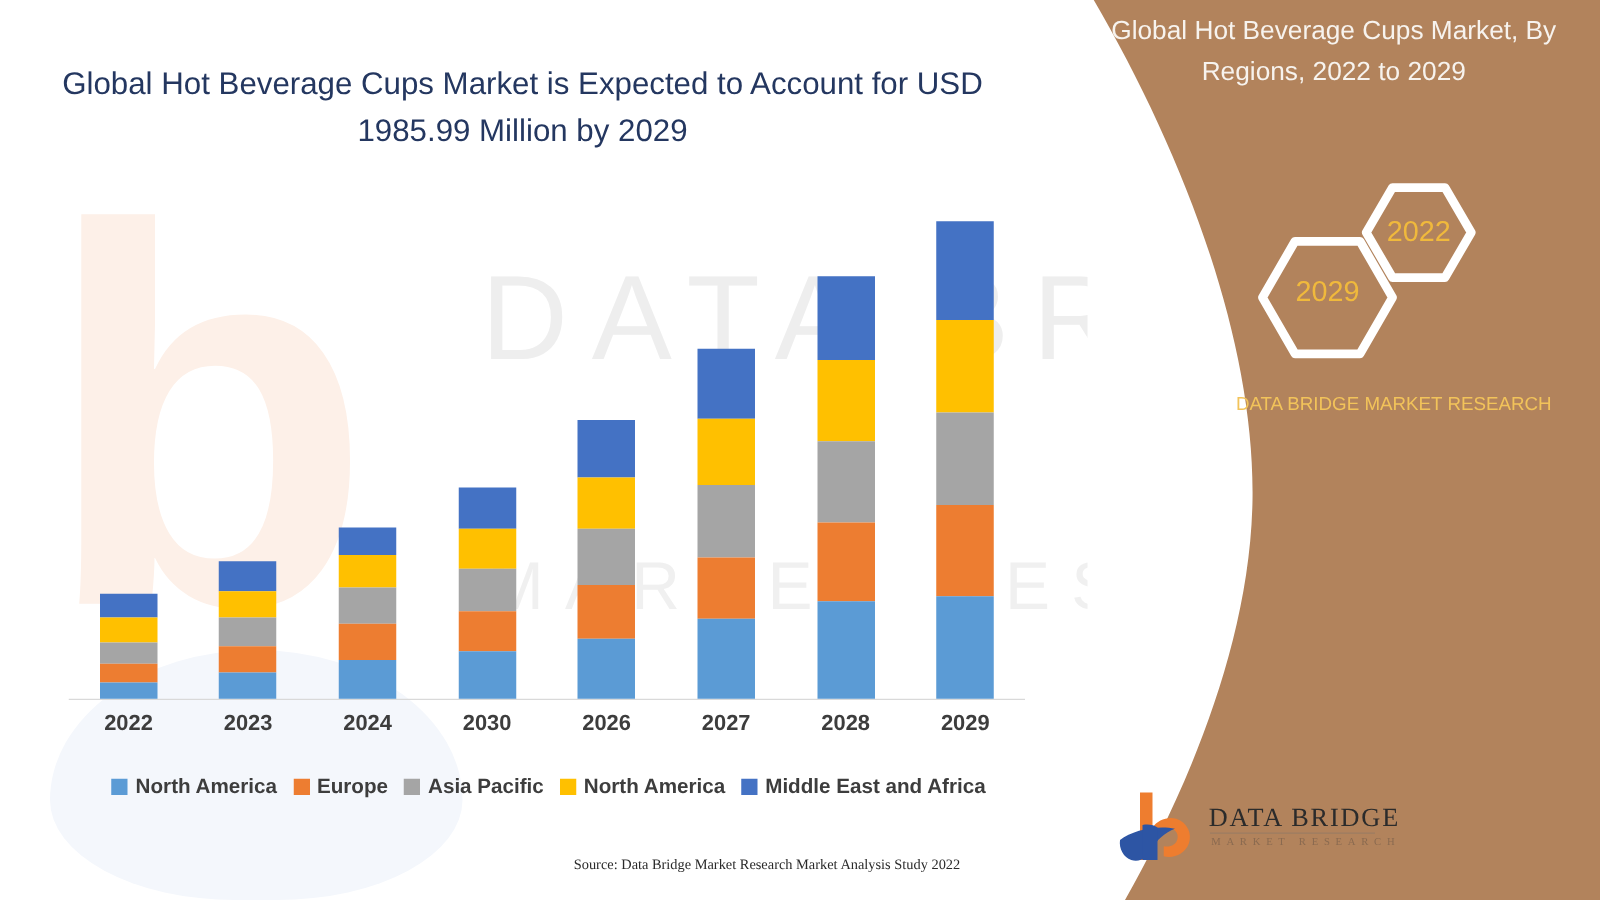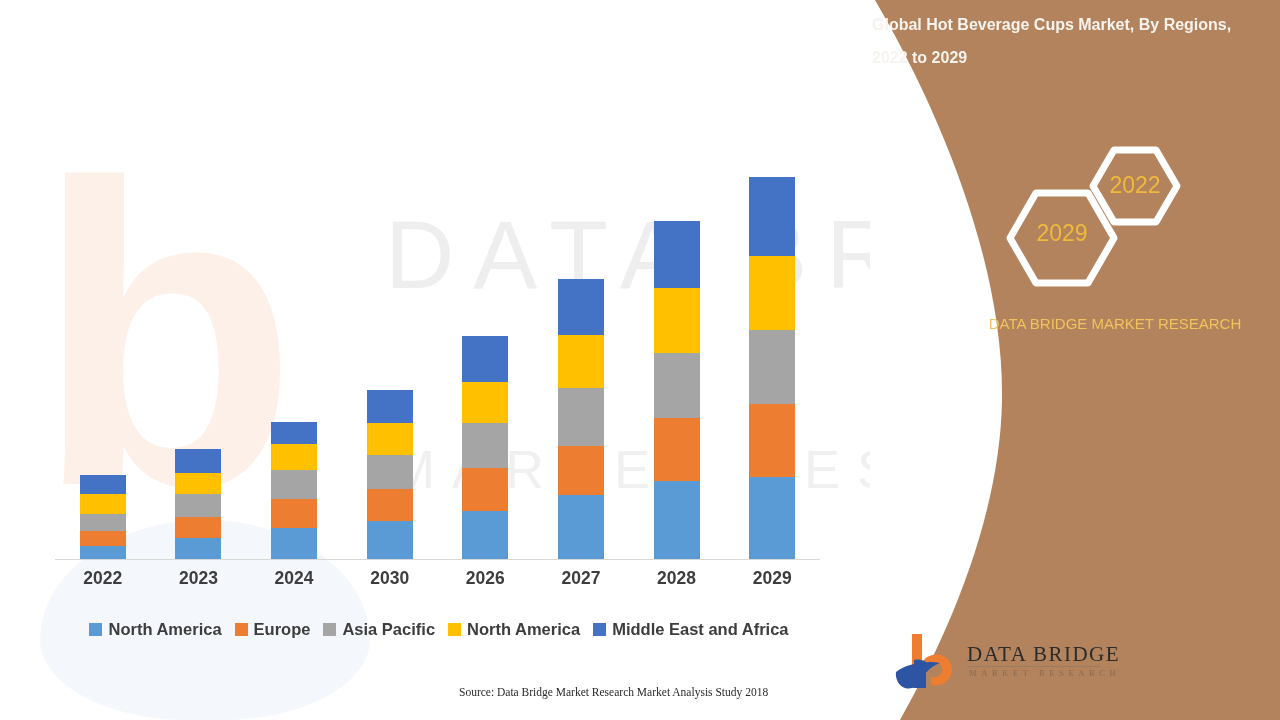--- a/index.html
+++ b/index.html
@@ -39,22 +39,22 @@
   }
 
   
   .panel{
     position:absolute;right:0;top:0;width:430px;height:720px;
     overflow:hidden;
   }
   .panel svg{display:block;}
   .panel-title{
     position:absolute;left:22px;top:8px;width:390px;
-    text-align:left;
-    color:#f7f3ee;font-size:16px;line-height:33px;font-weight:700;
+    text-align:center;
+    color:#f7f3ee;font-size:21px;line-height:33px;font-weight:400;
     font-family:"Liberation Sans",sans-serif;
   }
   .hexwrap{position:absolute;left:0;top:0;width:430px;height:720px;}
   .hex-label{
     position:absolute;color:#f0b93c;font-size:23px;font-weight:400;
     font-family:"Liberation Sans",sans-serif;
     text-align:center;
   }
   .brand{
     position:absolute;left:115px;top:308px;width:300px;
@@ -138,20 +138,21 @@
 
 <div id="stage">
 
   <div class="wm">
     <div class="wm-swoosh"></div>
     <div class="wm-b">b</div>
     <div class="wm-line1">DATA BRIDGE</div>
     <div class="wm-line2">MARKET RESEARCH</div>
   </div>
 
+  <div class="maintitle">Global Hot Beverage Cups Market is Expected to Account for USD 1985.99 Million by 2029</div>
 
   <div class="chart">
     <div class="plot" id="plot">
       <div class="axisline"></div>
     <div class="bar" style="left: 24.8125px;">
           <div class="seg" style="height: 12.5846px; background: rgb(91, 155, 213);"></div>
           <div class="seg" style="height: 15.7308px; background: rgb(237, 125, 49);"></div>
           <div class="seg" style="height: 16.7795px; background: rgb(165, 165, 165);"></div>
           <div class="seg" style="height: 19.9256px; background: rgb(255, 192, 0);"></div>
           <div class="seg" style="height: 18.8769px; background: rgb(68, 114, 196);"></div>
@@ -235,21 +236,21 @@
       <div class="lgitem">
         <span class="lgsw" style="background: rgb(255, 192, 0);"></span>
         <span class="lgtx">North America</span>
       </div>
       <div class="lgitem">
         <span class="lgsw" style="background: rgb(68, 114, 196);"></span>
         <span class="lgtx">Middle East and Africa</span>
       </div>
     </div>
 
-  <div class="footer-right">Source: Data Bridge Market Research Market Analysis Study 2018</div>
+  <div class="footer-right">Source: Data Bridge Market Research Market Analysis Study 2022</div>
 
   <div class="panel">
     <svg width="430" height="720" viewBox="0 0 430 720">
       <path id="panelpath" d="M 25 0 L 430 0 L 430 720 L 50 720 C 95 640 150 520 152 400 C 154 270 95 120 25 0 Z" fill="#b2835c"></path>
     </svg>
 
     <div class="panel-title">Global Hot Beverage Cups Market, By Regions, 2022 to 2029</div>
 
     <div class="hexwrap">
       <svg width="430" height="720" viewBox="0 0 430 720" style="position:absolute;left:0;top:0;">

